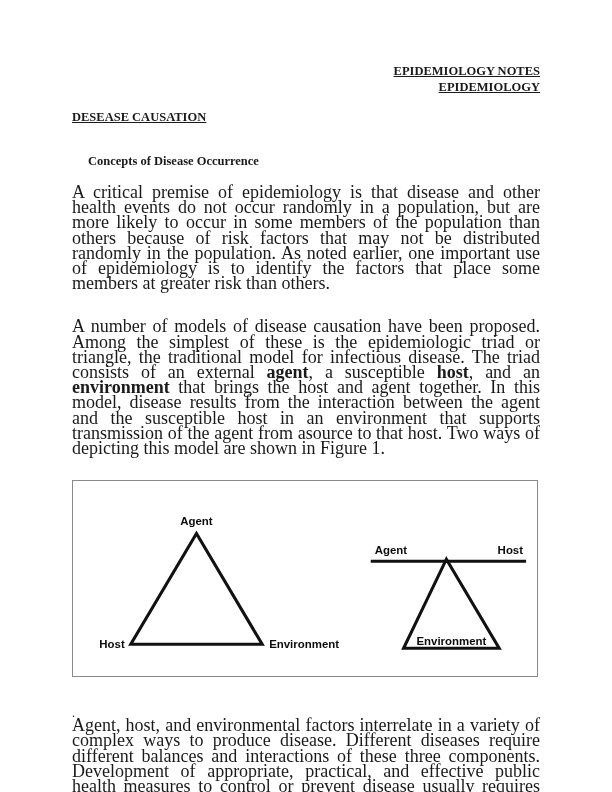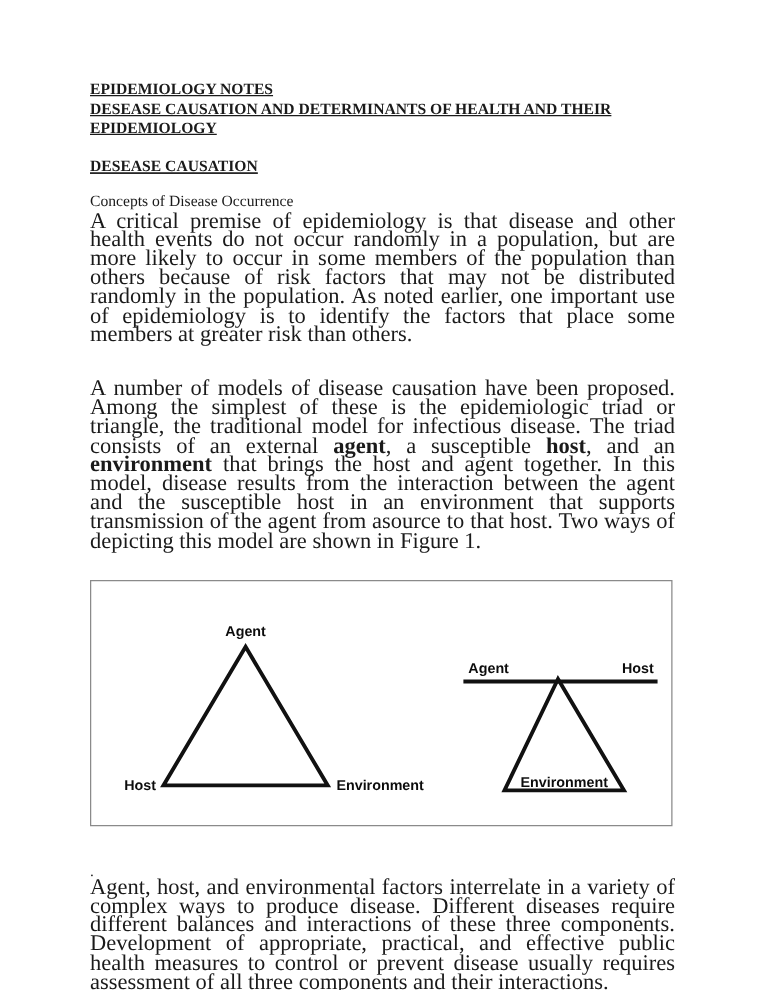--- a/index.html
+++ b/index.html
@@ -25,21 +25,21 @@
   }
   .content {
     position: absolute;
     left: 72px;
     top: 64px;
     width: 468px;
   }
 
   
   .doc-title {
-    text-align: left;
+    text-align: right;
     font-weight: bold;
     font-size: 12.5px;
     line-height: 15.5px;
     margin: 0;
   }
   .doc-title .tline {
     display: block;
   }
   .doc-title .tline > span {
     text-decoration: underline;
@@ -52,24 +52,24 @@
     font-size: 12.5px;
     line-height: 15px;
     margin: 0;
     text-decoration: underline;
   }
   .section-heading > span {
     text-decoration: underline;
     text-underline-offset: 1px;
   }
   .sub-heading {
-    font-weight: normal;
+    font-weight: bold;
     font-size: 12.5px;
     line-height: 15px;
-    margin: 0;
+    margin: 16px;
   }
 
   
   .body-text {
     font-size: 18px;
     line-height: 15.2px;
     text-align: justify;
     text-justify: inter-word;
     margin: 0;
     hyphens: none;
@@ -114,21 +114,20 @@
   }
 </style>
 </head>
 <body>
 
 <div class="page">
   <div class="content">
 
     <div class="doc-title">
       <span class="tline"><span>EPIDEMIOLOGY NOTES</span></span>
-      <span class="tline"><span>DESEASE CAUSATION AND DETERMINANTS OF HEALTH AND THEIR</span></span>
       <span class="tline"><span>EPIDEMIOLOGY</span></span>
     </div>
 
     <div class="spacer-15"></div>
 
     <p class="section-heading"><span>DESEASE CAUSATION</span></p>
 
     <div class="spacer-13"></div>
 
     <p class="sub-heading"> Concepts of Disease Occurrence</p>

